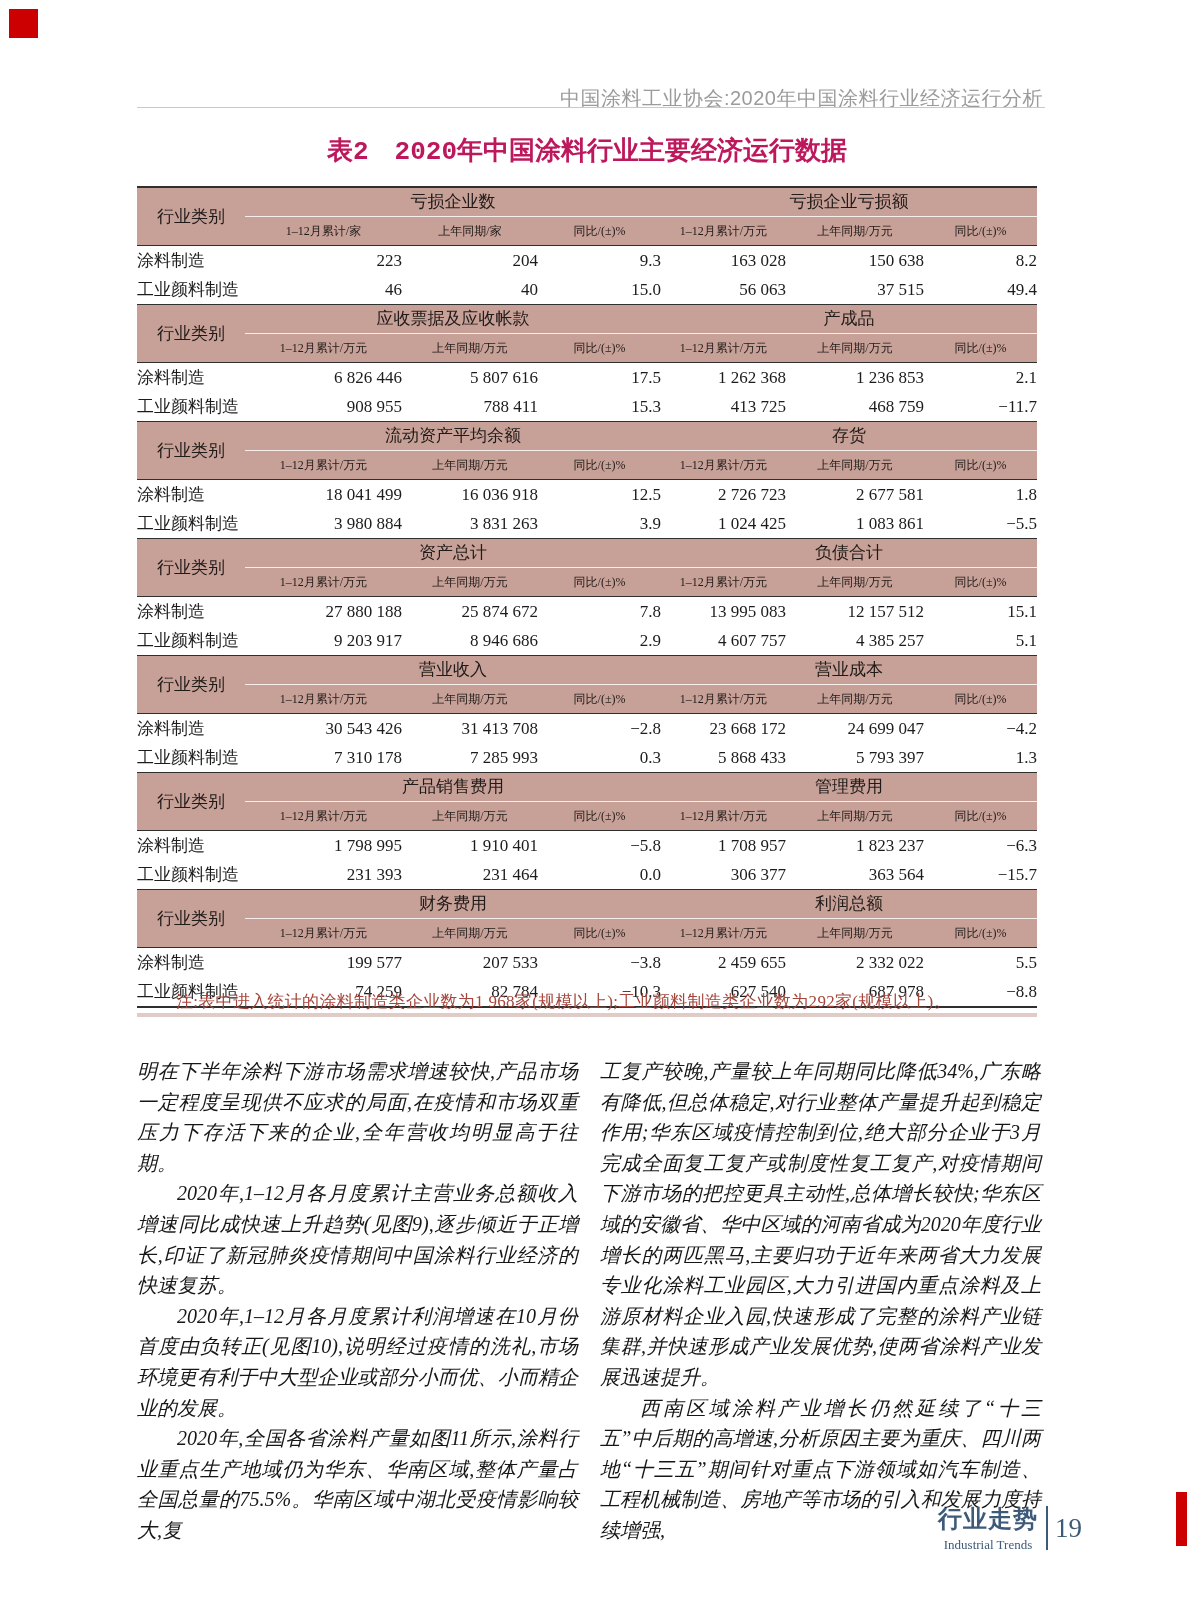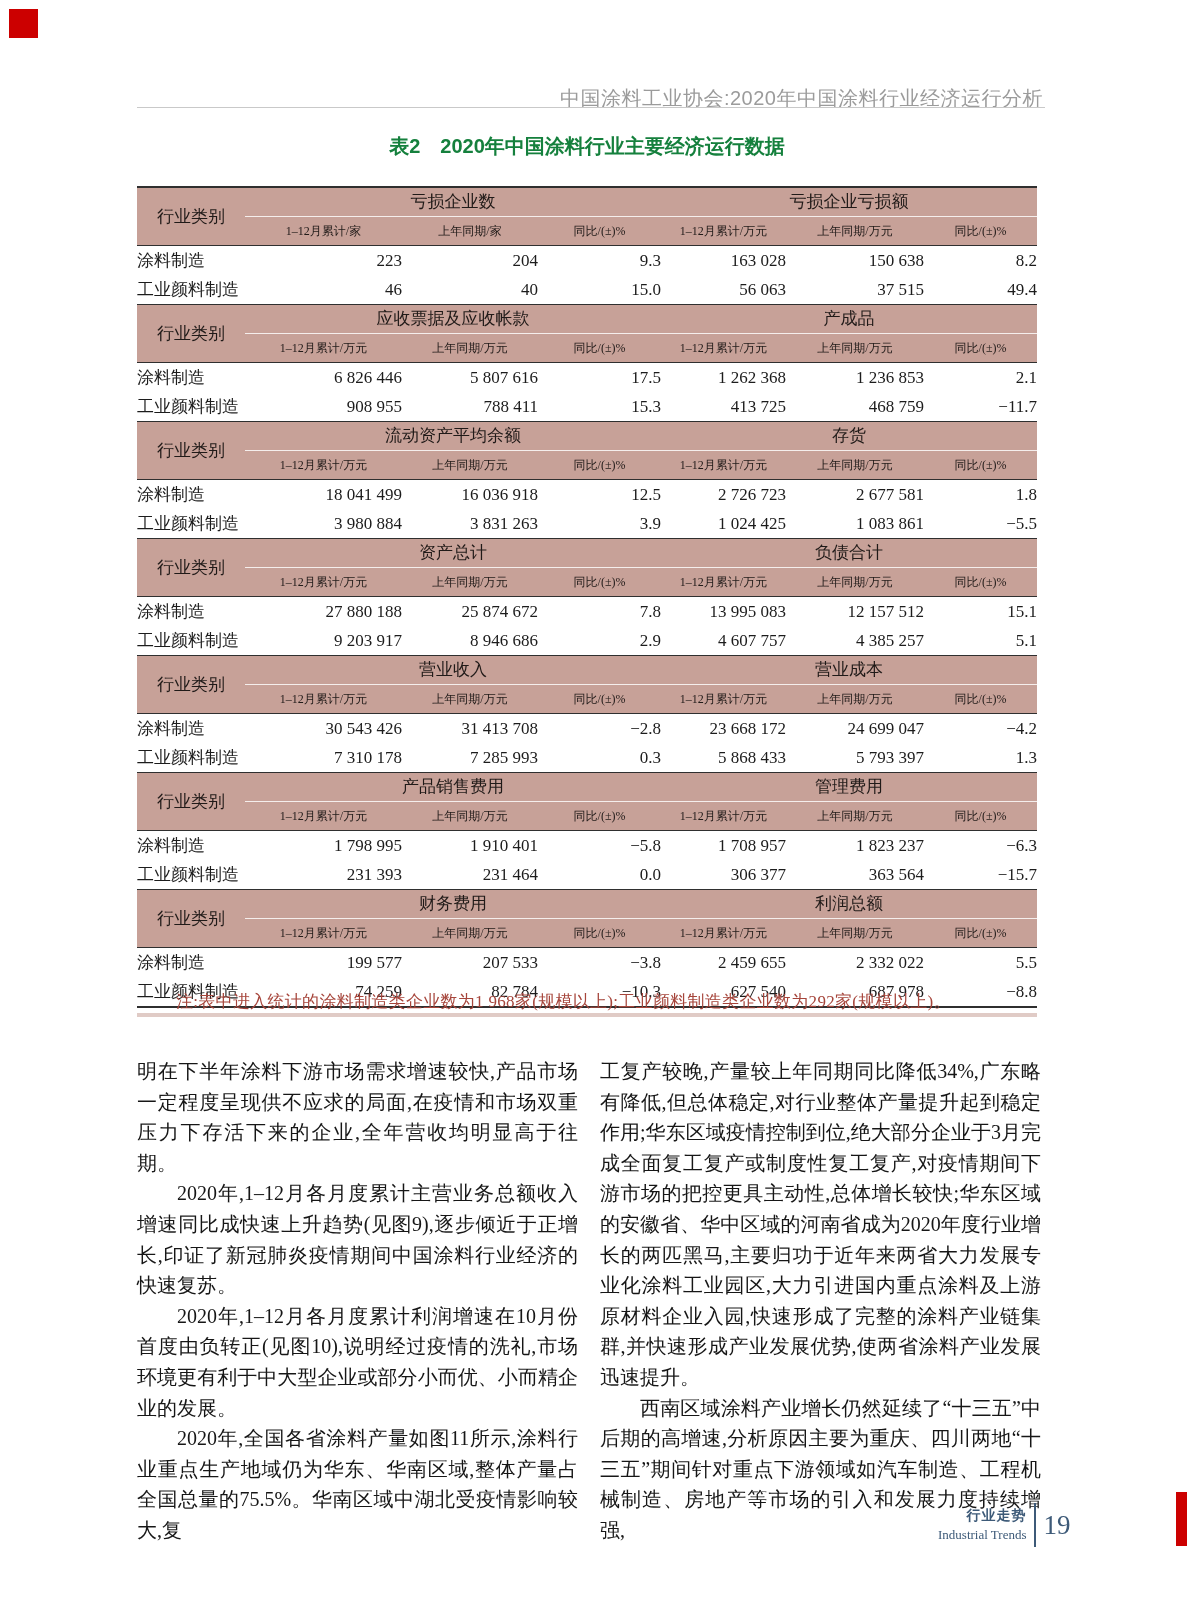--- a/index.html
+++ b/index.html
@@ -4,21 +4,21 @@
 <style>
   html,body{margin:0;padding:0;background:#ffffff;}
   .page{position:relative;width:1187px;height:1600px;background:#fff;overflow:hidden;
         font-family:"Liberation Serif","DejaVu Serif",serif;color:#1c1c1c;}
   .corner-mark{position:absolute;left:9px;top:9px;width:29px;height:29px;background:var(--accent,#cc0000);}
   .edge-tab{position:absolute;right:0;top:1492px;width:11px;height:54px;background:var(--accent,#cc0000);}
   .running-head{position:absolute;top:85px;right:144px;font-family:"Liberation Sans","DejaVu Sans",sans-serif;
         font-size:20px;color:#9b9b9b;letter-spacing:.5px;}
   .head-rule{position:absolute;top:107px;left:137px;width:908px;border-top:1px solid #c9c9c9;}
   .table-title-cn{position:absolute;top:133px;left:137px;width:900px;text-align:center;
-        font-family:Liberation Sans, sans-serif;font-weight:bold;font-size:20px;color:#15803d;}
+        font-family:Liberation Mono, monospace;font-weight:bold;font-size:26px;color:#be185d;}
   .table-title-en{position:absolute;top:161px;left:137px;width:900px;text-align:center;
         font-weight:bold;font-size:19px;color:#101010;}
   table.econ{position:absolute;top:186px;left:137px;width:900px;border-collapse:collapse;table-layout:fixed;
         font-size:17px;border-top:2px solid #2f2f2f;}
   table.econ td{padding:0;line-height:1.05;}
   tr.band td{background:var(--band,#c7a198);height:28px;color:#201a18;}
   tr.data td{height:29px;background:#fff;}
   td.rowhead{text-align:center;border-bottom:1px solid #2f2f2f;}
   td.group{text-align:center;border-bottom:1px solid rgba(255,255,255,.82);}
   tr.sub td{border-bottom:1px solid #2f2f2f;text-align:center;font-size:12px;white-space:nowrap;}
@@ -26,25 +26,25 @@
   tr.rlast td{border-bottom:2px solid #2f2f2f;}
   td.label{text-align:left;padding-left:12px;white-space:nowrap;overflow:visible;}
   td.num{text-align:right;white-space:nowrap;}
   td.c0{padding-right:8px;}  td.c1{padding-right:8px;}  td.c2{padding-right:41px;}
   td.c3{padding-right:12px;} td.c4{padding-right:8px;}  td.c5{padding-right:21px;}
   .table-note{position:absolute;top:990px;left:176px;width:870px;color:var(--notered,#a6453b);
         font-size:17px;letter-spacing:.3px;}
   .note-rule{position:absolute;top:1013px;left:137px;width:900px;height:4px;background:var(--band,#c7a198);opacity:.55;}
   .columns{position:absolute;top:1056px;left:137px;width:904px;display:flex;gap:22px;}
   .col{width:441px;font-size:20px;line-height:30.6px;text-align:justify;color:#161616;}
-  .col p{margin:0;}
+  .col p{margin:0;font-style:italic;}
   .col p.indent{text-indent:2em;}
   .footer{position:absolute;top:1503px;left:938px;display:flex;align-items:center;}
   .footer-text{text-align:right;color:var(--footer,#3d5a78);}
-  .footer-cn{font-family:Liberation Serif, serif;font-weight:bold;font-size:14px;letter-spacing:1px;}
+  .footer-cn{font-family:Liberation Serif, serif;font-weight:bold;font-size:24px;letter-spacing:1px;}
   .footer-en{font-size:13px;margin-top:2px;text-align:center;}
   .footer-bar{width:2px;height:44px;background:var(--footer,#3d5a78);margin:0 7px 0 8px;}
   .footer-num{font-size:27px;color:var(--footer,#3d5a78);}
 </style>
 </head>
 <body>
 
 <div class="page">
   <div class="corner-mark"></div>
 

